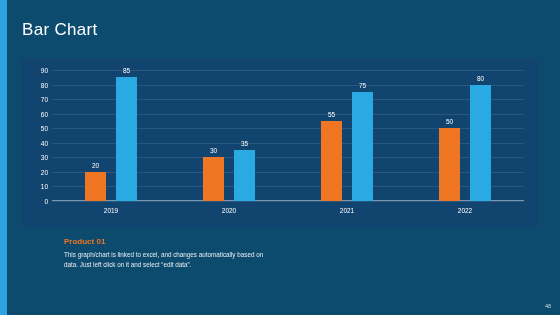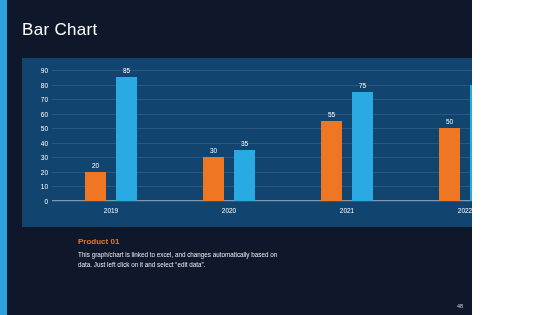--- a/index.html
+++ b/index.html
@@ -5,23 +5,23 @@
   html, body {
     margin: 0;
     padding: 0;
     background: #ffffff;
   }
   body {
     font-family: "Liberation Sans", sans-serif;
   }
   #slide {
     position: relative;
-    width: 472px;
+    width: 560px;
     height: 315px;
-    background: #0f172a;
+    background: #0c4a6e;
     overflow: hidden;
   }
   
   #left-accent {
     position: absolute;
     left: 0;
     top: 0;
     width: 7px;
     height: 315px;
     background: #2aa3e0;
@@ -107,21 +107,21 @@
     font-size: 6.5px;
     color: #ffffff;
     white-space: nowrap;
   }
   
   .note {
     position: absolute;
     top: 237px;
     width: 205px;
   }
-  #note-1 { left: 78px; }
+  #note-1 { left: 64px; }
   #note-2 { left: 307px; }
   .note-title {
     font-size: 8px;
     font-weight: bold;
     margin-bottom: 4px;
   }
   .note-title.c1 { color: #ef7622; }
   .note-title.c2 { color: #29aae3; }
   .note-body {
     font-size: 6.3px;

